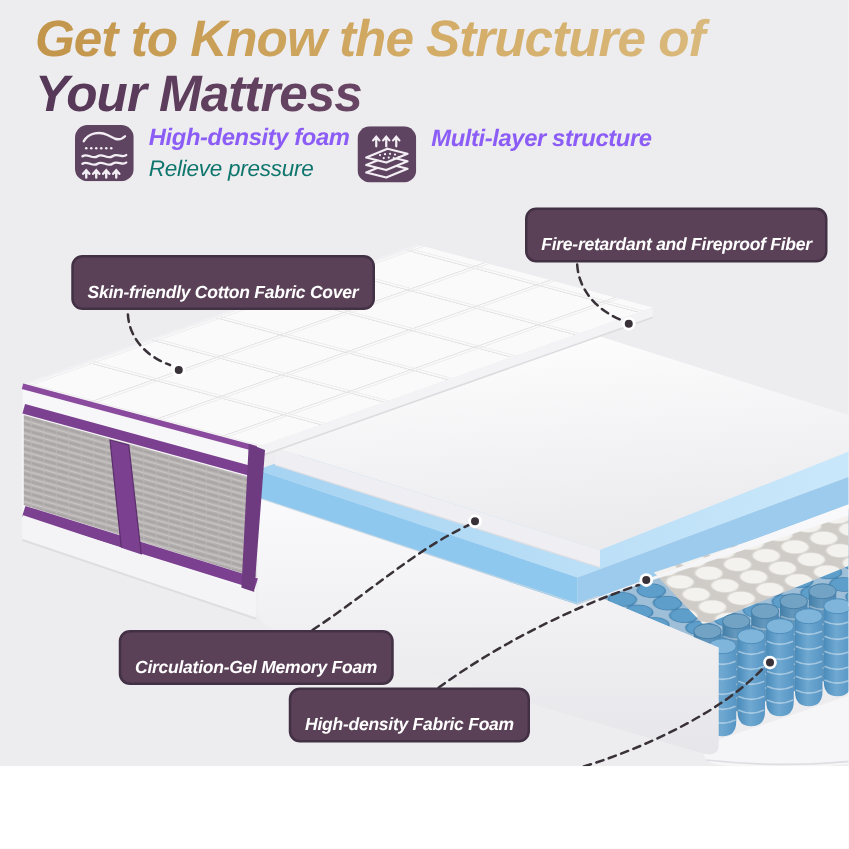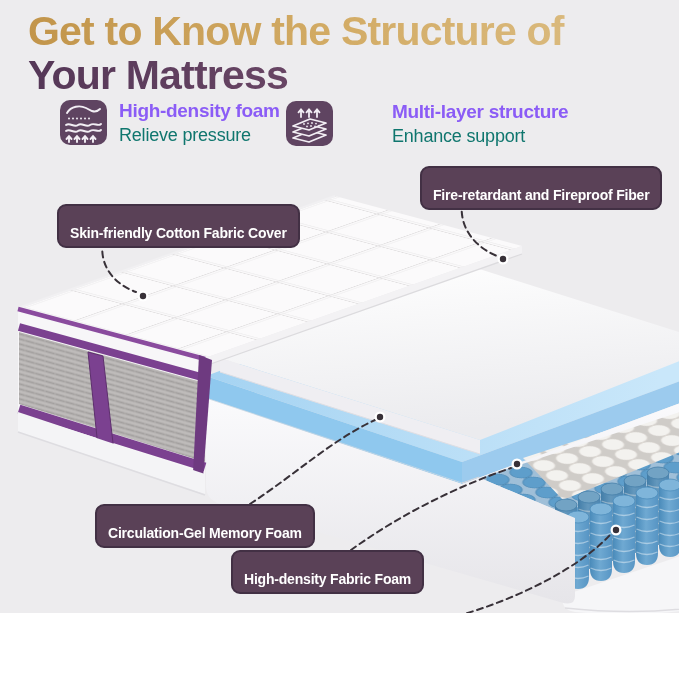--- a/index.html
+++ b/index.html
@@ -1,32 +1,33 @@
 <!DOCTYPE html>
 <html><head>
 <meta charset="utf-8">
 <style>
   html,body{margin:0;padding:0;}
   .stage{
     position:relative;width:679px;height:613px;overflow:hidden;
     background:#EDECEE;
     font-family:"Liberation Sans", sans-serif;
+    font-style:italic;
   }
   .title-svg{position:absolute;left:28px;top:8px;}
   .title-svg text{font-family:"Liberation Sans", sans-serif;font-weight:bold;letter-spacing:-0.8px;}
   .t1{font-size:41px;}
   .t2{font-size:41px;}
 
   .feature{position:absolute;display:flex;align-items:flex-start;}
   .feature .icon-box{width:47px;height:45px;flex:0 0 auto;}
   .feature .txt{margin-left:12px;display:flex;flex-direction:column;}
   .feature .f-title{font-size:19px;font-weight:bold;color:#8b5cf6;letter-spacing:-0.3px;line-height:1.15;}
   .feature .f-sub{font-size:18px;color:#0f766e;letter-spacing:-0.2px;margin-top:3px;}
   .feature1{left:60px;top:100px;}
-  .feature2{left:286px;top:101px;gap:47px;}
+  .feature2{left:286px;top:101px;}
 
   .pill{
     position:absolute;background:#5A4157;border:2px solid #423044;border-radius:9px;
     color:#FFFFFF;font-size:14px;font-weight:bold;line-height:1;
     padding:20px 11px 6px;white-space:nowrap;letter-spacing:-0.2px;
   }
   .pill-cover{left:57px;top:204px;}
   .pill-fiber{left:420px;top:166px;}
   .pill-gel{left:95px;top:504px;}
   .pill-support{left:231px;top:550px;}
@@ -101,21 +102,20 @@
           <circle cx="26" cy="22" r="0.9"></circle>
         <circle cx="30" cy="22.6" r="0.9"></circle>
           <circle cx="21" cy="25.4" r="0.9"></circle>
           <circle cx="25" cy="25" r="0.9"></circle>
         <circle cx="29" cy="25.4" r="0.9"></circle>
           <circle cx="33" cy="24.6" r="0.9"></circle>
       </g>
     </svg>
     <div class="txt">
       <div class="f-title">Multi-layer structure</div>
-      <div class="f-sub">Enhance support</div>
     </div>
   </div>
 
   <svg class="art" width="679" height="679" viewBox="0 0 679 679">
     <defs>
       <pattern id="qp" width="54" height="54" patternUnits="userSpaceOnUse" patternTransform="matrix(0.943,-0.333,0.966,0.258,18,308)">
         <rect width="54" height="54" fill="#FBFAFB"></rect>
         <path d="M0,0 H54 M0,0 V54" stroke="#E1DFE0" stroke-width="2.4" fill="none"></path>
         <path d="M0,4 H54 M4,0 V54" stroke="#EDECED" stroke-width="1.2" fill="none"></path>
       </pattern>

